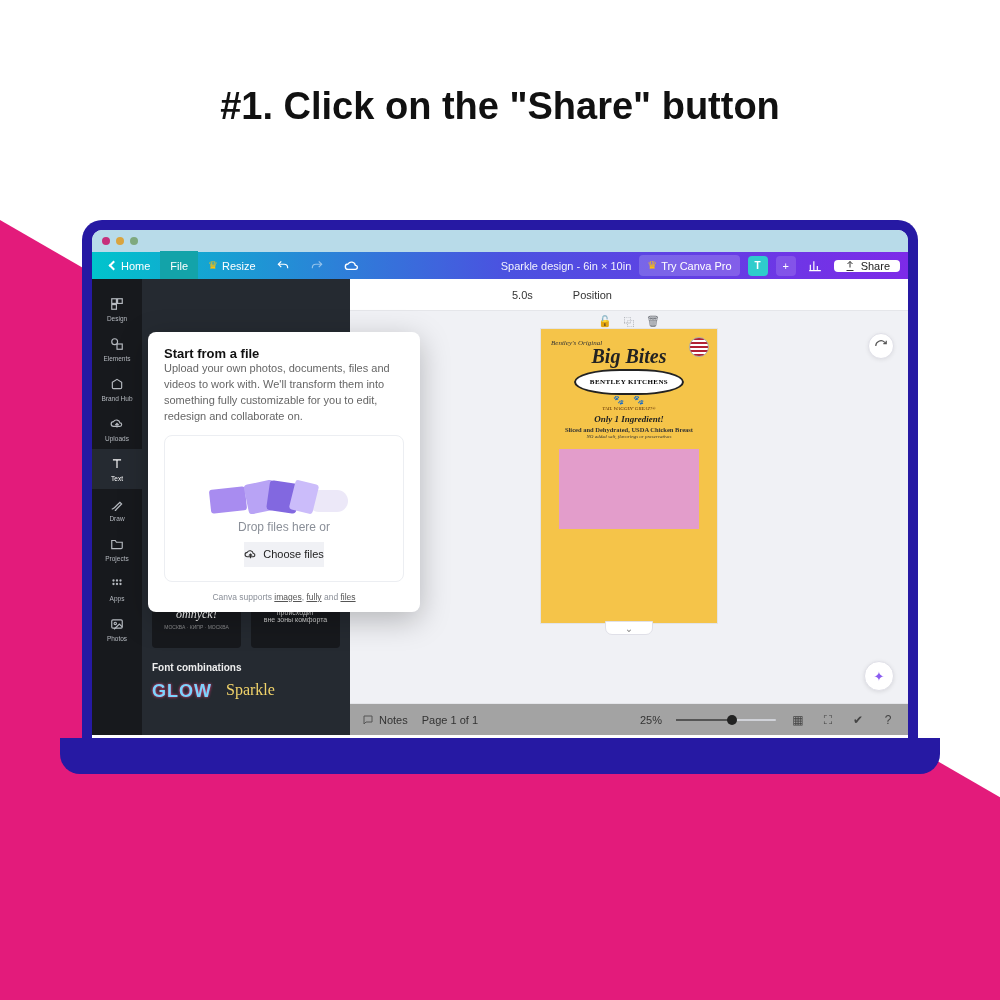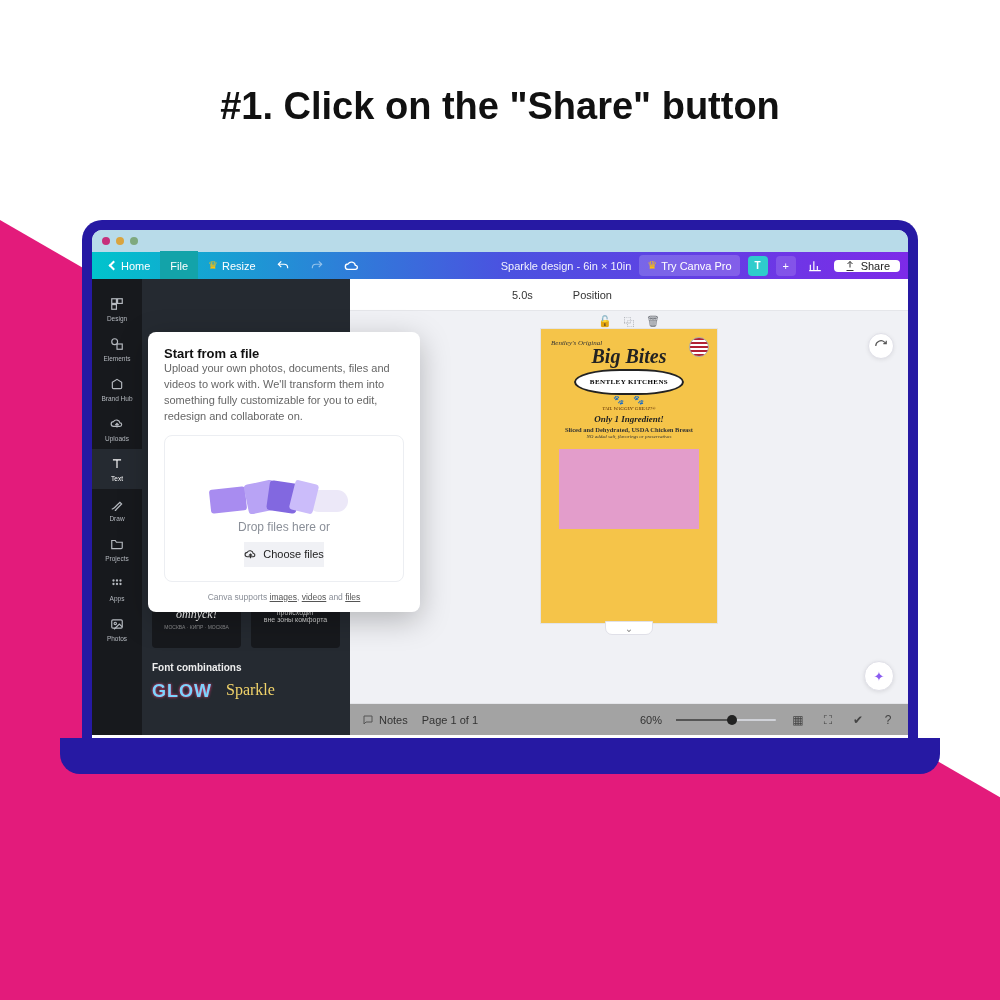--- a/index.html
+++ b/index.html
@@ -325,21 +325,21 @@
 
         <div class="footer">
           <div class="notes">
             <svg width="12" height="12" viewBox="0 0 24 24" fill="none" stroke="#555" stroke-width="2">
                 <path d="M4 4h16v12H8l-4 4z"></path>
               </svg>
             <span>Notes</span>
           </div>
           <span>Page 1 of 1</span>
           <div class="spacer"></div>
-          <span>60%</span>
+          <span>25%</span>
           <div class="slider">
             <div class="done"></div>
               <div class="knob"></div>
           </div>
           <span class="fico">▦</span>
           <span class="fico">⛶</span>
           <span class="fico">✔</span>
           <span class="fico">?</span>
         </div>
       </div>
@@ -358,20 +358,20 @@
           <div class="drop-label">Drop files here or</div>
           <div class="choose">
             <svg width="13" height="13" viewBox="0 0 24 24" fill="none" stroke="#333" stroke-width="2">
                 <path d="M6 16a4 4 0 010-8 6 6 0 0111 2 3 3 0 010 6H6z"></path>
                 <path d="M12 12v7M9 14l3-3 3 3"></path>
               </svg>
             <span>Choose files</span>
           </div>
         </div>
         <div class="support">
-          <span>Canva supports </span><u>images</u>, <u>videos</u><span> and </span><u>files</u>
+          <span>Canva supports </span><u>images</u>, <u>fully</u><span> and </span><u>files</u>
         </div>
       </div>
 
     </div>
   </div>
   <div class="base"></div>
 </div>
 
 </body></html>

